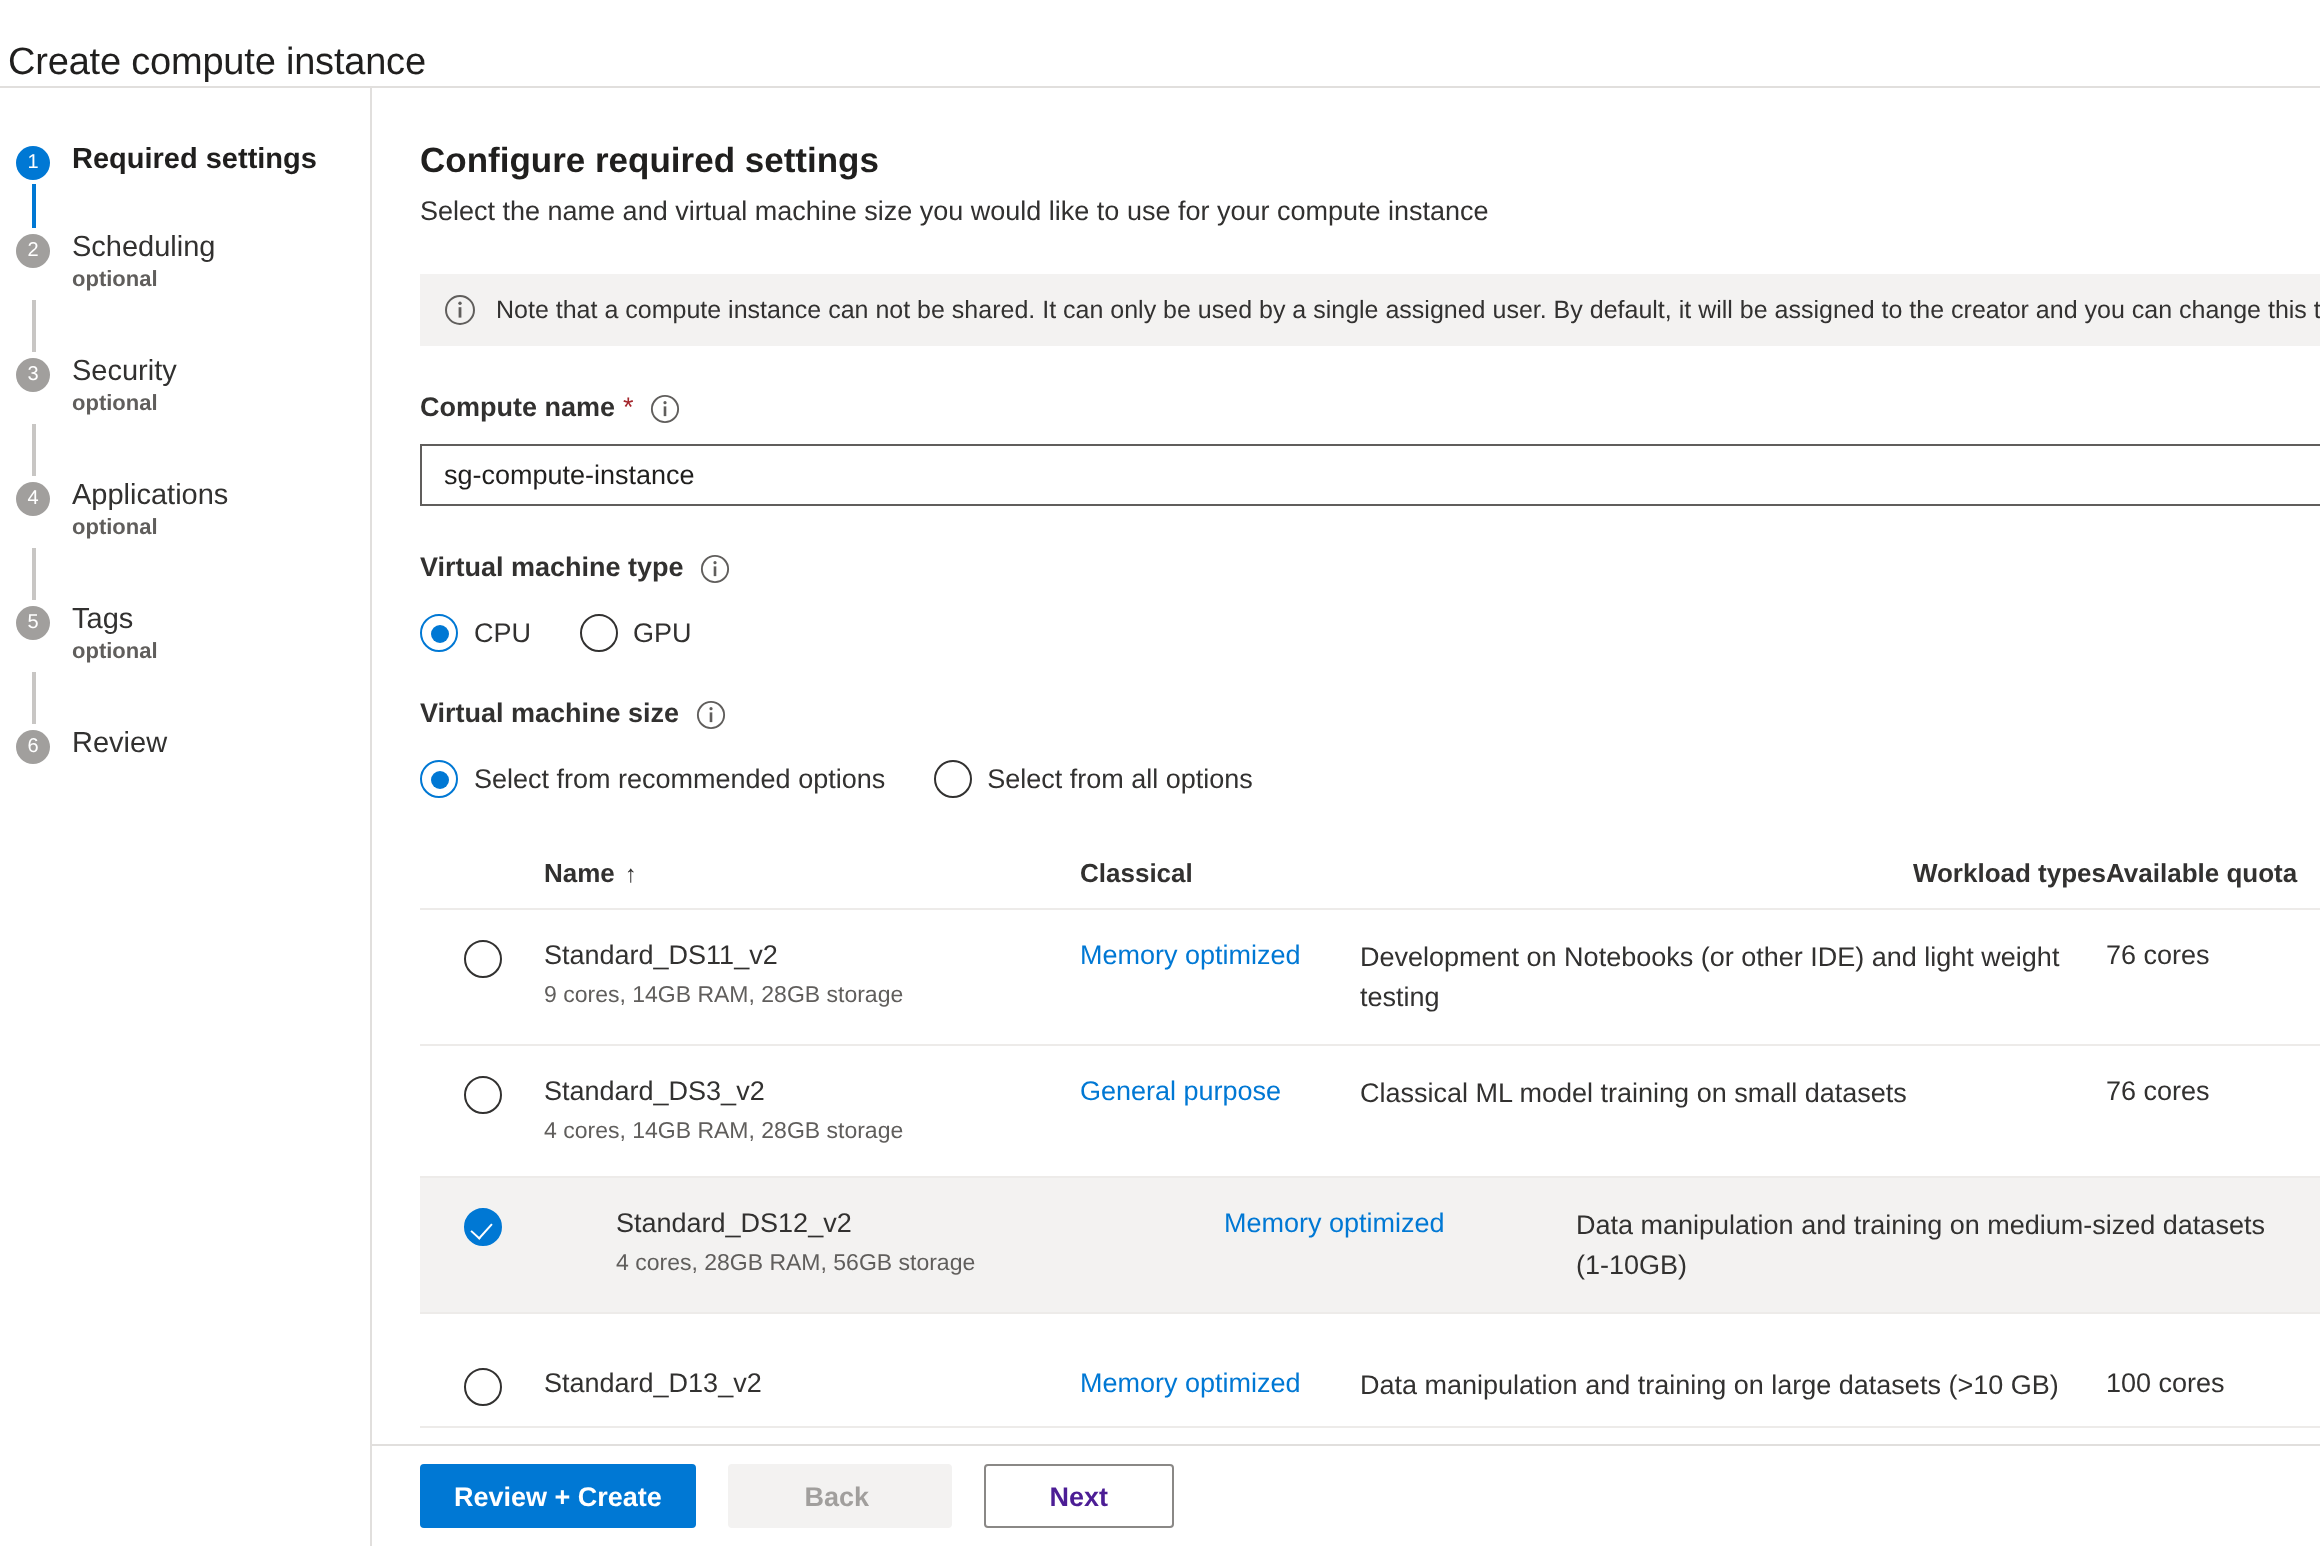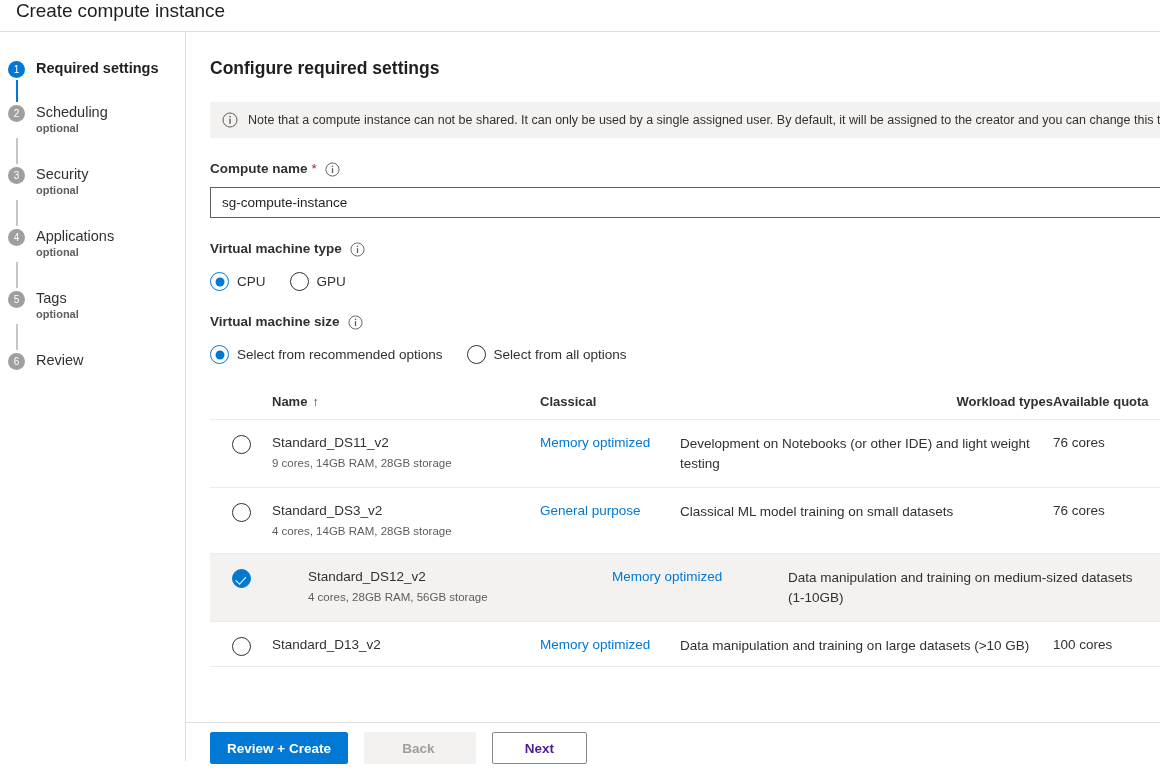--- a/index.html
+++ b/index.html
@@ -8,23 +8,23 @@
     width: 1160px; height: 773px;
     overflow: hidden;
     background: #ffffff;
     font-family: "Liberation Sans", sans-serif;
     color: #323130;
   }
   .page { position: relative; width: 1160px; height: 773px; }
 
   
   .titlebar {
-    height: 32px;
-    display: flex; align-items: flex-start;
-    padding-left: 16px;
+    height: 44px;
+    display: flex; align-items: flex-end;
+    padding-left: 4px;
     border-bottom: 1px solid #e1dfdd;
   }
   .titlebar .title {
     font-size: 19px;
     font-weight: 400;
     color: #201f1e;
     letter-spacing: -0.1px;
   }
 
   
@@ -269,21 +269,21 @@
     color: #323130;
     line-height: 20px;
     padding-right: 14px;
   }
   .cell-quota {
     flex: 0 0 110px;
     font-size: 13.5px;
     color: #323130;
     line-height: 18px;
   }
-  .trow.short { min-height: 38px; padding-bottom: 10px; }
+  .trow.short { min-height: 38px; padding-bottom: 10px; margin-top: 12px; }
 
   
   .actionbar {
     position: absolute;
     left: 186px;
     right: 0;
     bottom: 0;
     height: 51px;
     border-top: 1px solid #e1dfdd;
     background: #fff;
@@ -382,20 +382,21 @@
           <div class="bullet">6</div>
           <div class="step-text">
             <div class="step-label">Review</div>
           </div>
         </div>
       </div>
 
     <div class="content">
 
       <div class="pane-title">Configure required settings</div>
+      <div class="pane-sub">Select the name and virtual machine size you would like to use for your compute instance</div>
 
       <div class="info-banner">
         <span class="info-ico">
           <svg width="16" height="16" viewBox="0 0 16 16">
             <circle cx="8" cy="8" r="7" fill="none" stroke="#605e5c" stroke-width="1"></circle>
             <circle cx="8" cy="4.6" r="0.85" fill="#605e5c"></circle>
             <rect x="7.3" y="6.6" width="1.4" height="5.2" fill="#605e5c"></rect>
           </svg>
         </span>
         <span class="info-text">Note that a compute instance can not be shared. It can only be used by a single assigned user. By default, it will be assigned to the creator and you can change this to a dif</span>

